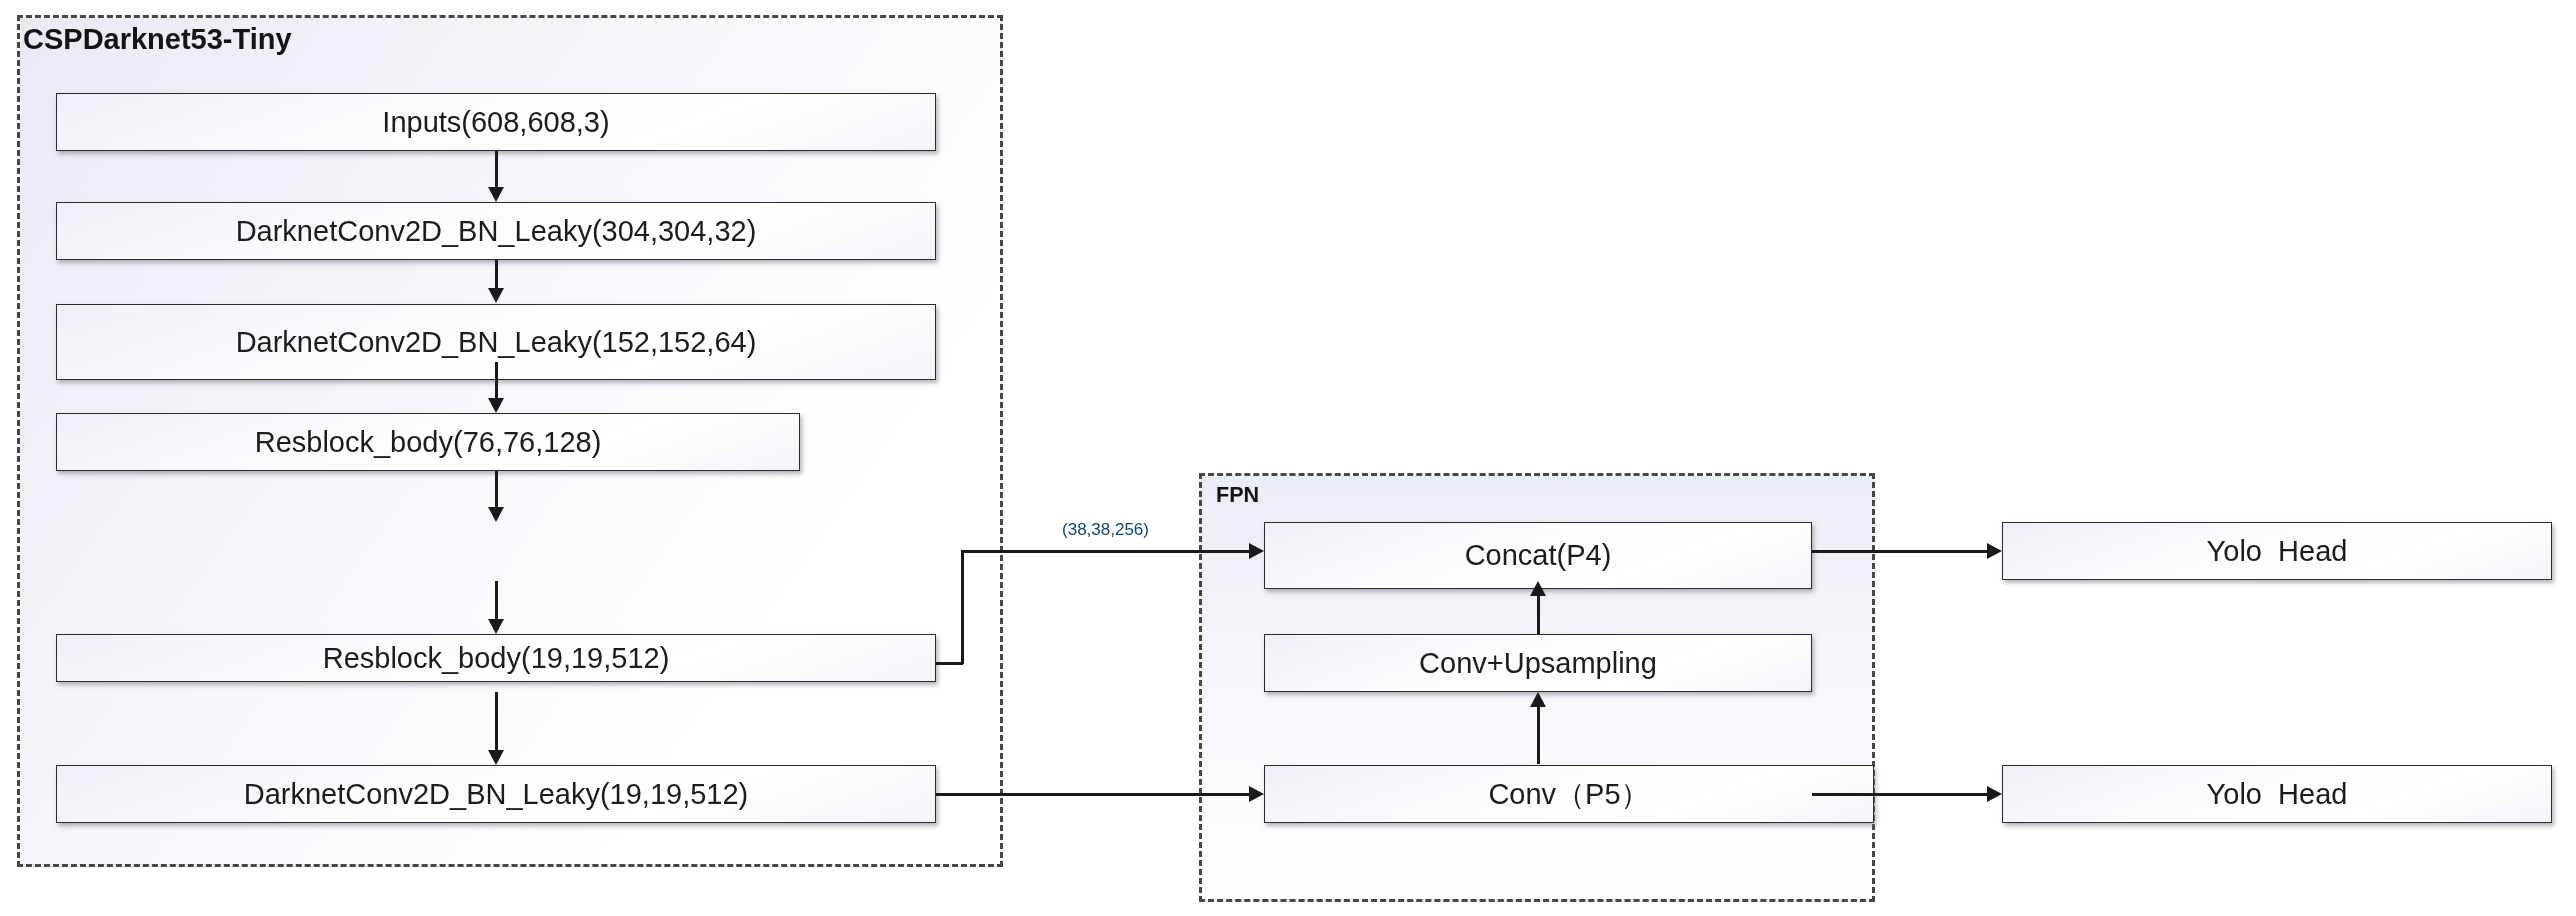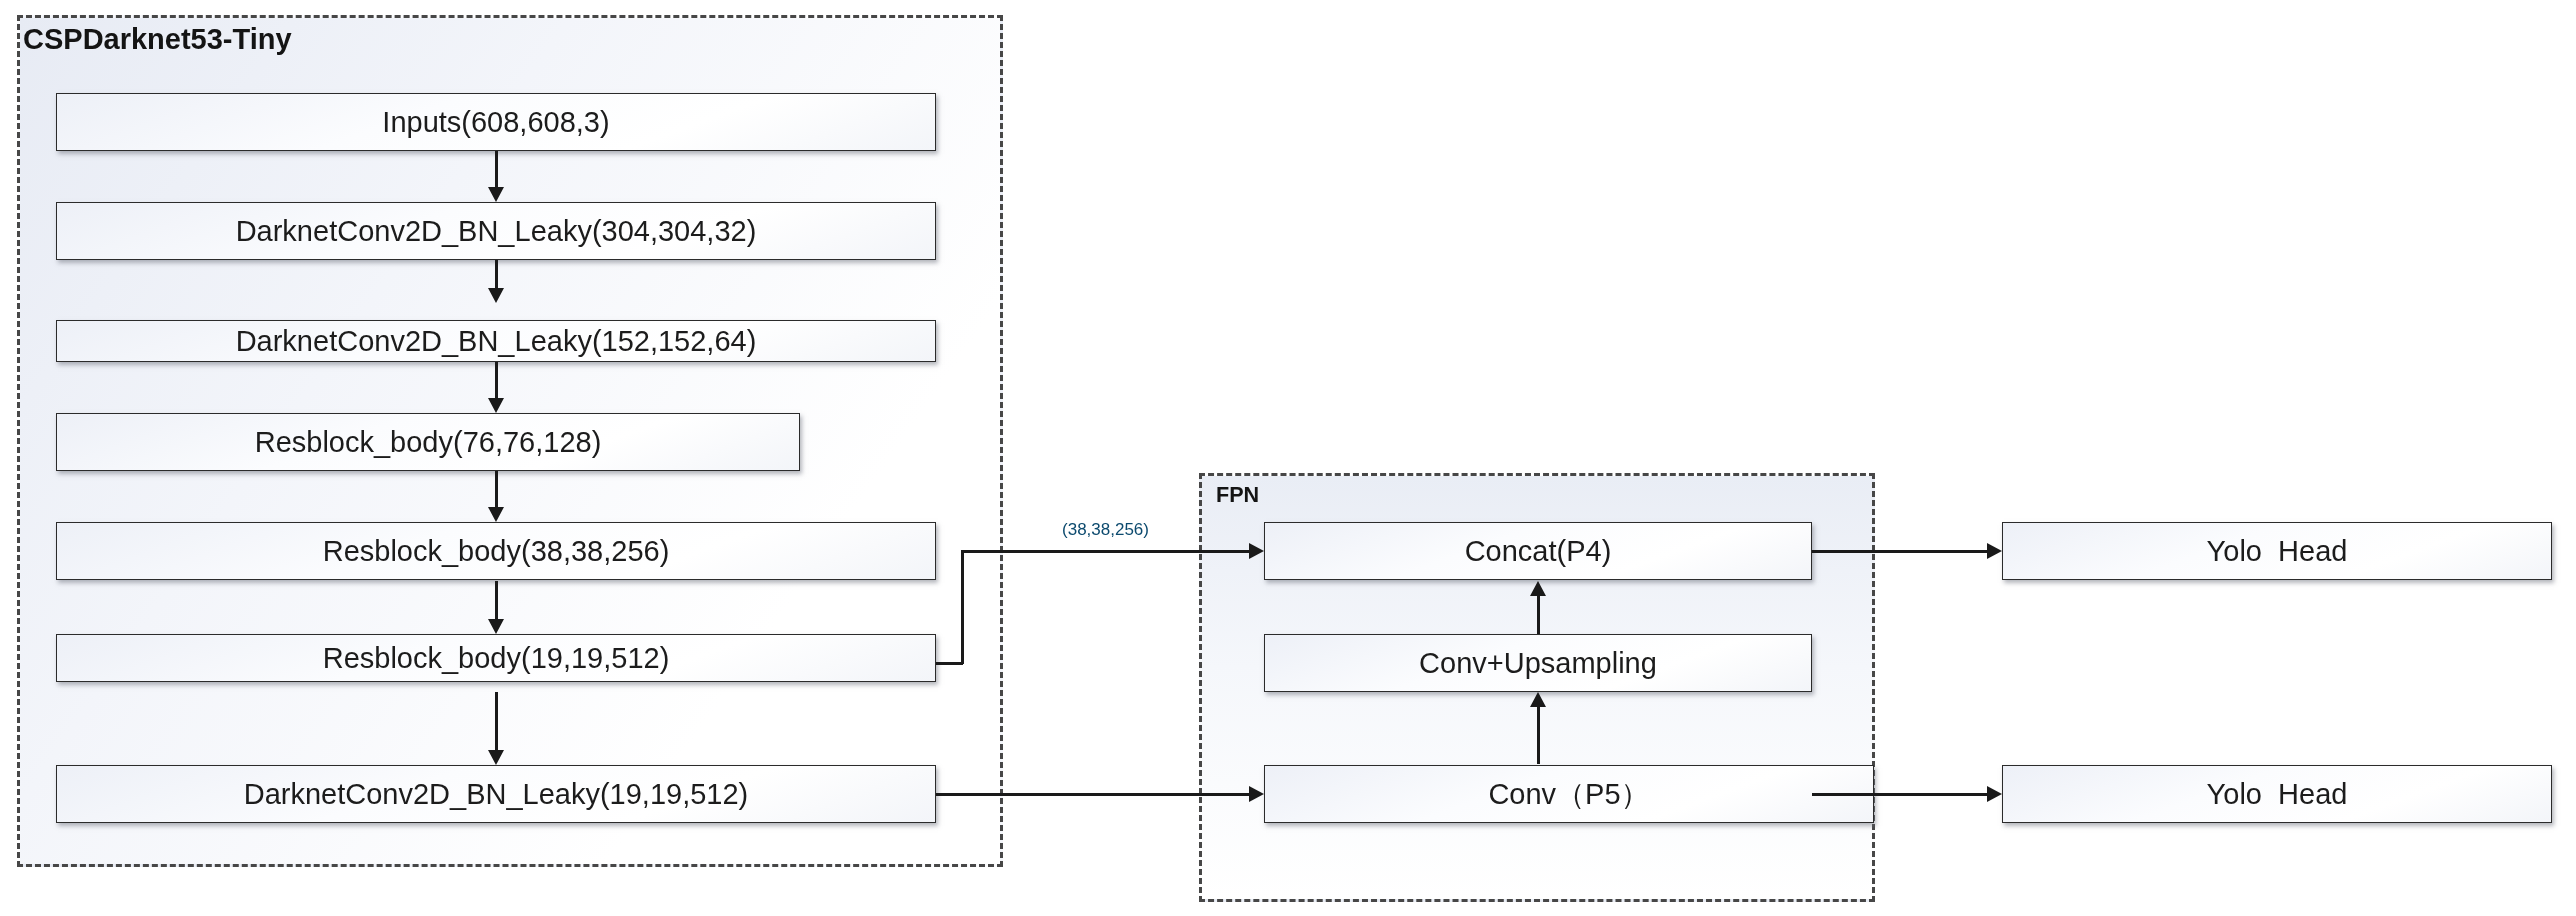--- a/index.html
+++ b/index.html
@@ -84,37 +84,34 @@
   <div class="group fpn"></div>
   <div class="group-title backbone-title">CSPDarknet53-Tiny</div>
   <div class="group-title fpn-title">FPN</div>
 
   <div class="node" style="left:56px;top:93px;width:880px;height:58px">
     <span class="node-label">Inputs(608,608,3)</span>
   </div>
   <div class="node" style="left:56px;top:202px;width:880px;height:58px">
     <span class="node-label">DarknetConv2D_BN_Leaky(304,304,32)</span>
   </div>
-  <div class="node" style="left:56px;top:320px;width:880px;height:42px">
+  <div class="node" style="left:56px;top:304px;width:880px;height:76px">
     <span class="node-label">DarknetConv2D_BN_Leaky(152,152,64)</span>
   </div>
   <div class="node" style="left:56px;top:413px;width:744px;height:58px">
     <span class="node-label">Resblock_body(76,76,128)</span>
-  </div>
-  <div class="node" style="left:56px;top:522px;width:880px;height:58px">
-    <span class="node-label">Resblock_body(38,38,256)</span>
   </div>
   <div class="node" style="left:56px;top:634px;width:880px;height:48px">
     <span class="node-label">Resblock_body(19,19,512)</span>
   </div>
   <div class="node" style="left:56px;top:765px;width:880px;height:58px">
     <span class="node-label">DarknetConv2D_BN_Leaky(19,19,512)</span>
   </div>
 
-  <div class="node" style="left:1264px;top:522px;width:548px;height:58px">
+  <div class="node" style="left:1264px;top:522px;width:548px;height:67px">
     <span class="node-label">Concat(P4)</span>
   </div>
   <div class="node" style="left:1264px;top:634px;width:548px;height:58px">
     <span class="node-label">Conv+Upsampling</span>
   </div>
   <div class="node" style="left:1264px;top:765px;width:610px;height:58px">
     <span class="node-label">Conv（P5）</span>
   </div>
 
   <div class="node" style="left:2002px;top:522px;width:550px;height:58px">

